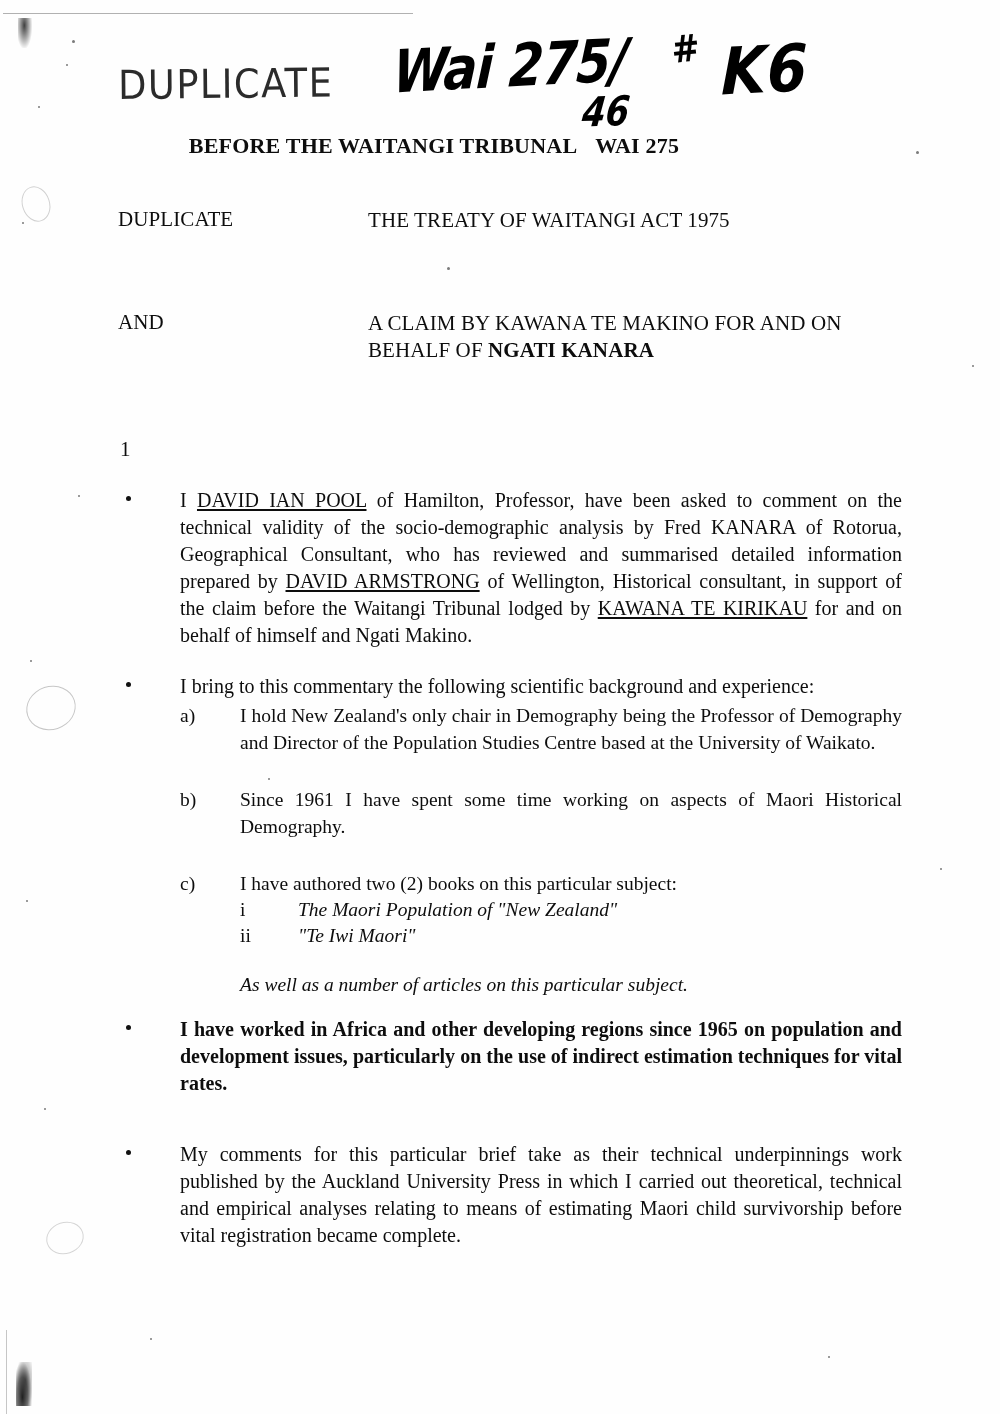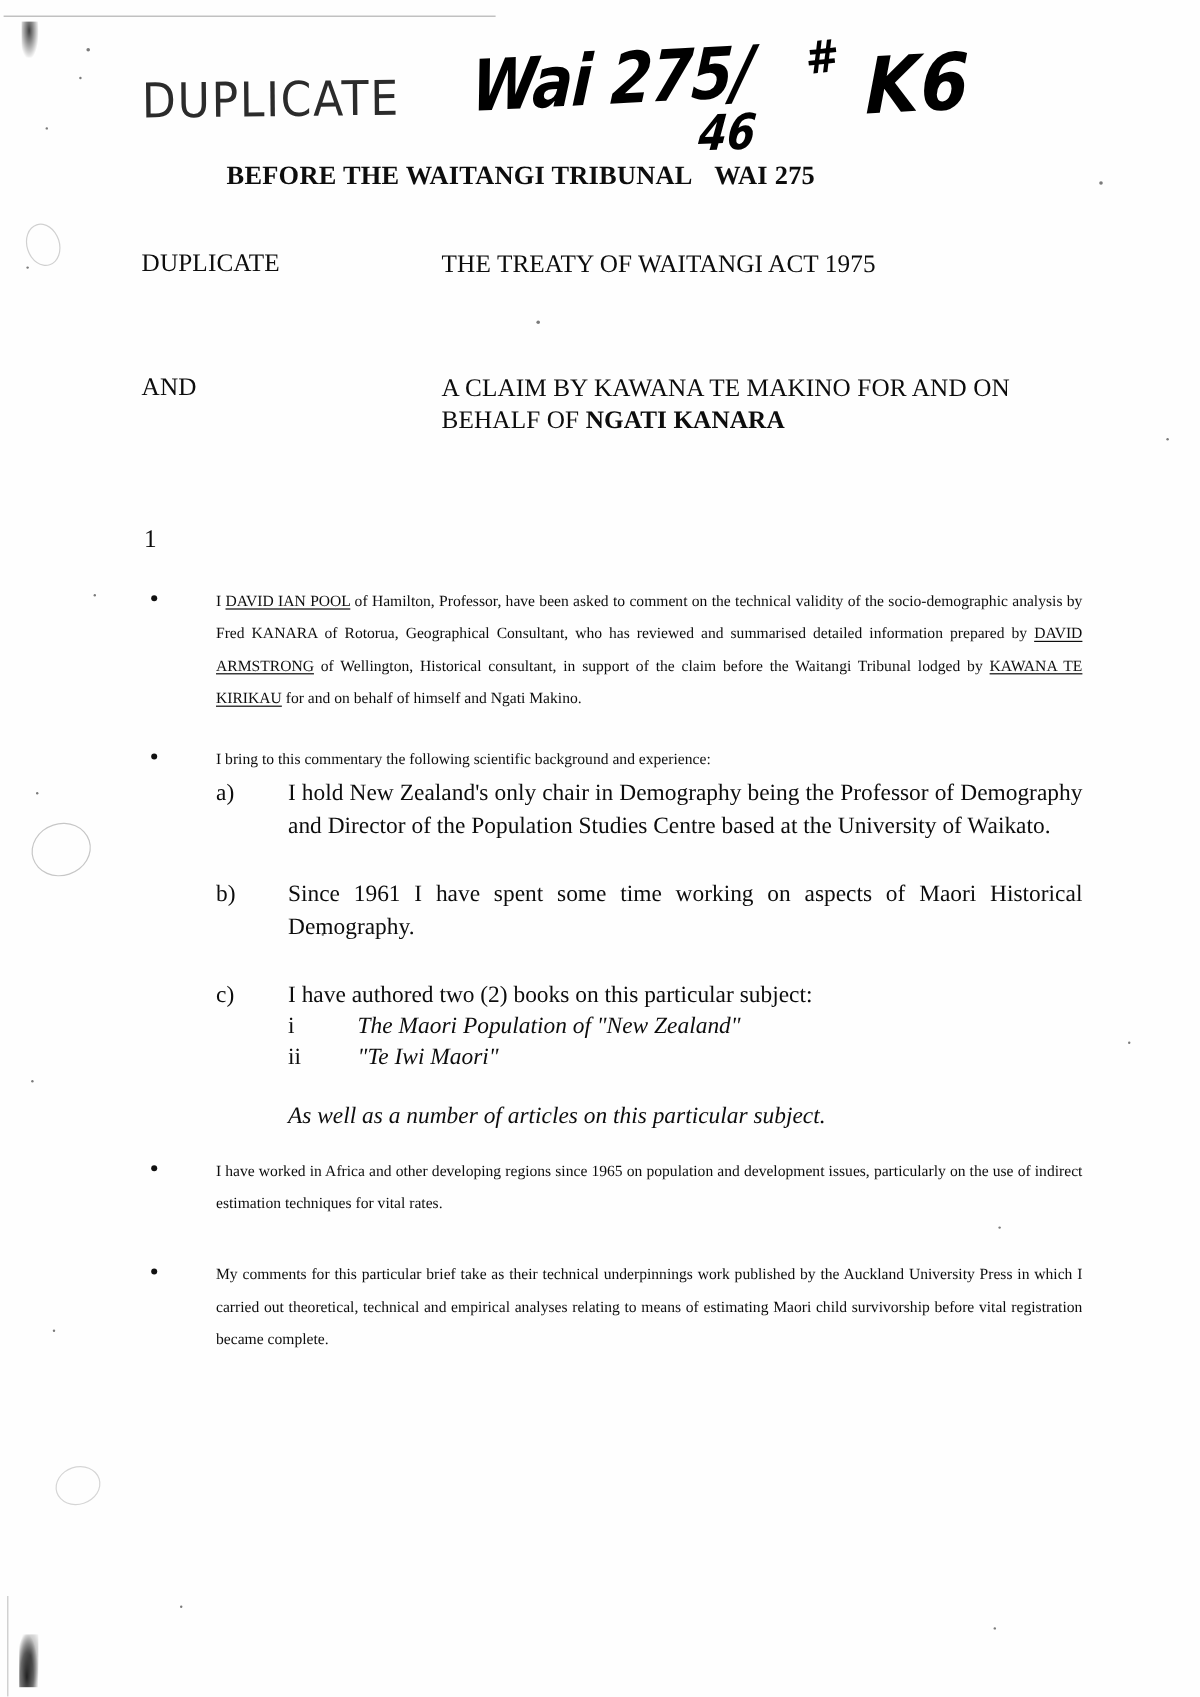--- a/index.html
+++ b/index.html
@@ -186,21 +186,21 @@
   .bullet-row .dot {
     position: absolute;
     left: 6px;
     top: 9px;
     width: 5px;
     height: 5px;
     background: #111;
     border-radius: 50%;
   }
   .para {
-    font-size: 13px;
+    font-size: 20px;
     line-height: 27px;
     text-align: justify;
     text-justify: inter-word;
   }
   .para.nojust { text-align: left; }
   .para u { text-decoration: underline; text-underline-offset: 2px; }
 
   .sub-list { margin-top: 2px; }
   .sub-item {
     position: relative;
@@ -334,21 +334,21 @@
               </div>
             </div>
             <div class="trailing-note">As well as a number of articles on this particular subject.</div>
           </span>
         </div>
 
       </div>
     </div>
 
 
-    <div class="bullet-row" style="margin-bottom:32px;">
+    <div class="bullet-row" style="margin-bottom:44px;font-weight:bold;">
       <span class="dot"></span>
       <div class="para">I have worked in Africa and other developing regions since 1965 on population and development issues, particularly on the use of indirect estimation techniques for vital rates.</div>
     </div>
 
     <div class="bullet-row" style="margin-bottom:0;">
       <span class="dot"></span>
       <div class="para">My comments for this particular brief take as their technical underpinnings work published by the Auckland University Press in which I carried out theoretical, technical and empirical analyses relating to means of estimating Maori child survivorship before vital registration became complete.</div>
     </div>
 
   </div>

